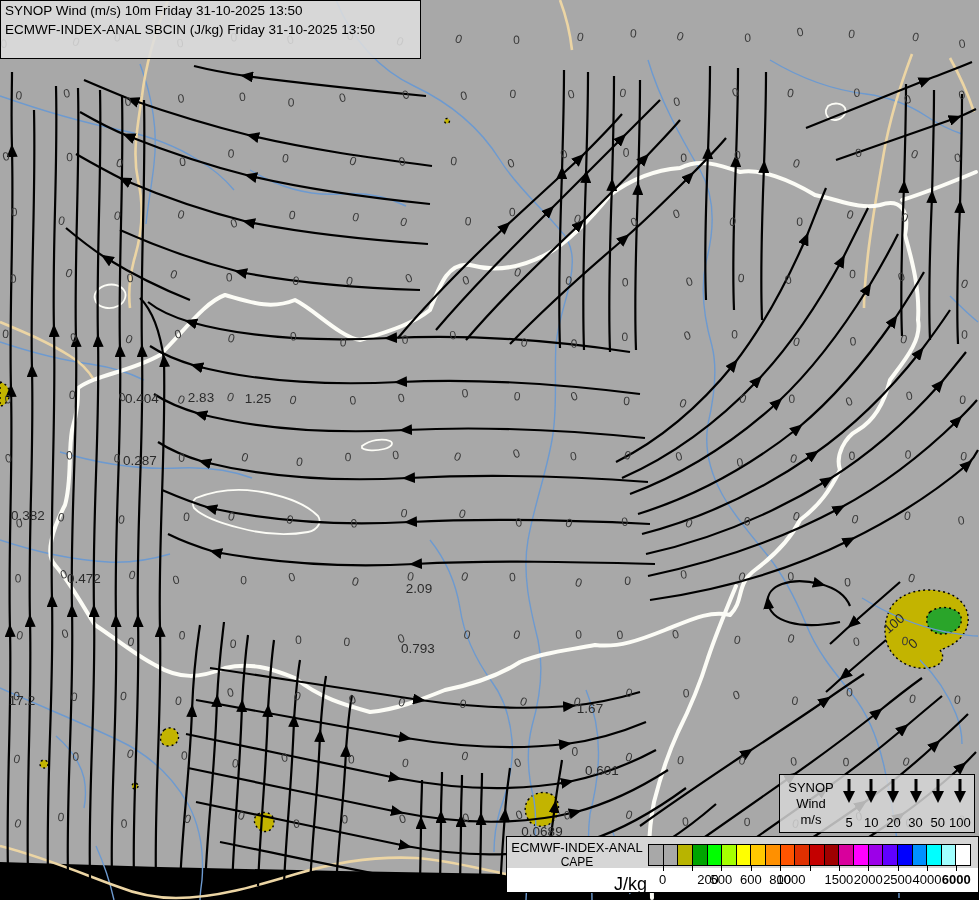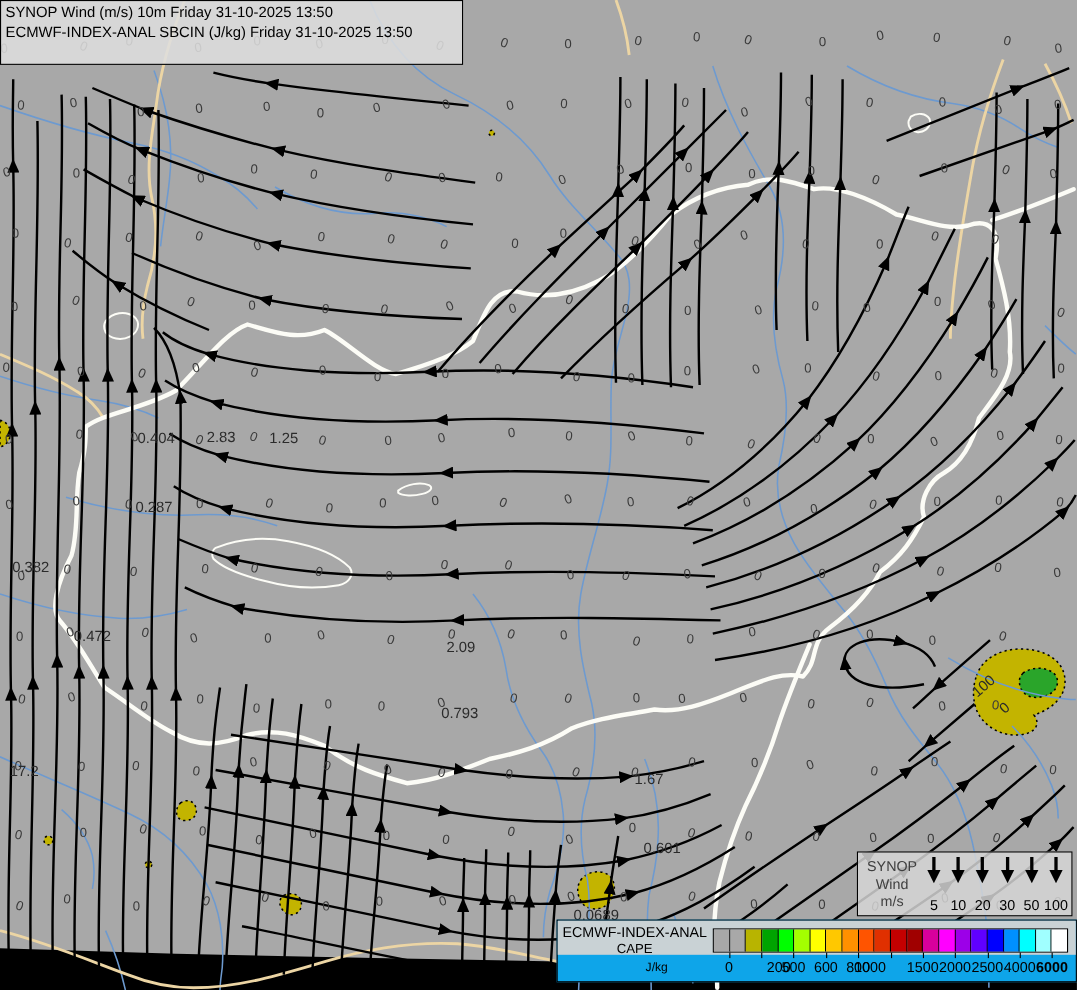--- a/index.html
+++ b/index.html
@@ -11,33 +11,33 @@
 
   
   #titlebox{position:absolute;left:0;top:0;width:421px;height:59px;z-index:10;
     background:rgba(222,222,222,0.87);border:1px solid #000;box-sizing:border-box;
     padding:1px 4px;font-size:13.5px;line-height:18.7px;color:#000;white-space:nowrap;overflow:hidden;}
 
   
   #windlegend{position:absolute;left:779px;top:774px;width:196px;height:59px;z-index:10;
     background:rgba(215,215,215,0.84);border:1.5px solid #000;box-sizing:border-box;}
   #windlegend .ttl{position:absolute;left:4px;top:5px;width:54px;text-align:center;
-    font-size:13px;line-height:16px;color:#404040;}
+    font-size:13px;line-height:16px;color:#000000;}
   #windlegend .cols{position:absolute;left:58px;right:3px;top:2px;bottom:2px;
     display:flex;justify-content:space-between;}
   #windlegend .col{display:flex;flex-direction:column;align-items:center;justify-content:space-between;width:23px;}
   #windlegend .spd{font-size:13px;color:#000;line-height:14px;}
 
   
   #capelegend{position:absolute;left:506px;top:836px;width:473px;height:57px;z-index:10;
-    background:#0ea5e9;border:1px solid #000;box-sizing:border-box;}
+    background:#ffffff;border:1px solid #000;box-sizing:border-box;}
   #capelegend .band{position:absolute;left:0;top:0;width:100%;height:31px;background:rgba(212,212,212,0.95);}
   #capelegend .t1{position:absolute;left:0;top:3px;width:140px;text-align:center;font-size:13px;color:#000;}
   #capelegend .t2{position:absolute;left:0;top:18px;width:140px;text-align:center;font-size:12px;color:#000;}
-  #capelegend .t3{position:absolute;left:0;top:37px;width:140px;text-align:center;font-size:11px;color:#000;margin-left:20px;}
+  #capelegend .t3{position:absolute;left:0;top:37px;width:140px;text-align:right;font-size:18px;color:#000;}
   #cape-cells{position:absolute;left:141px;top:7px;width:323px;height:22px;display:flex;
     border:1px solid #000;box-sizing:border-box;}
   #cape-cells .cell{flex:1;border-right:1px solid #000;}
   #cape-cells .cell:last-child{border-right:none;}
   .cape-tick{position:absolute;width:1px;height:5px;background:#000;top:29px;}
   .cape-num{position:absolute;top:35px;transform:translateX(-50%);font-size:13px;color:#000;white-space:nowrap;}
 </style>
 </head>
 <body>
 

